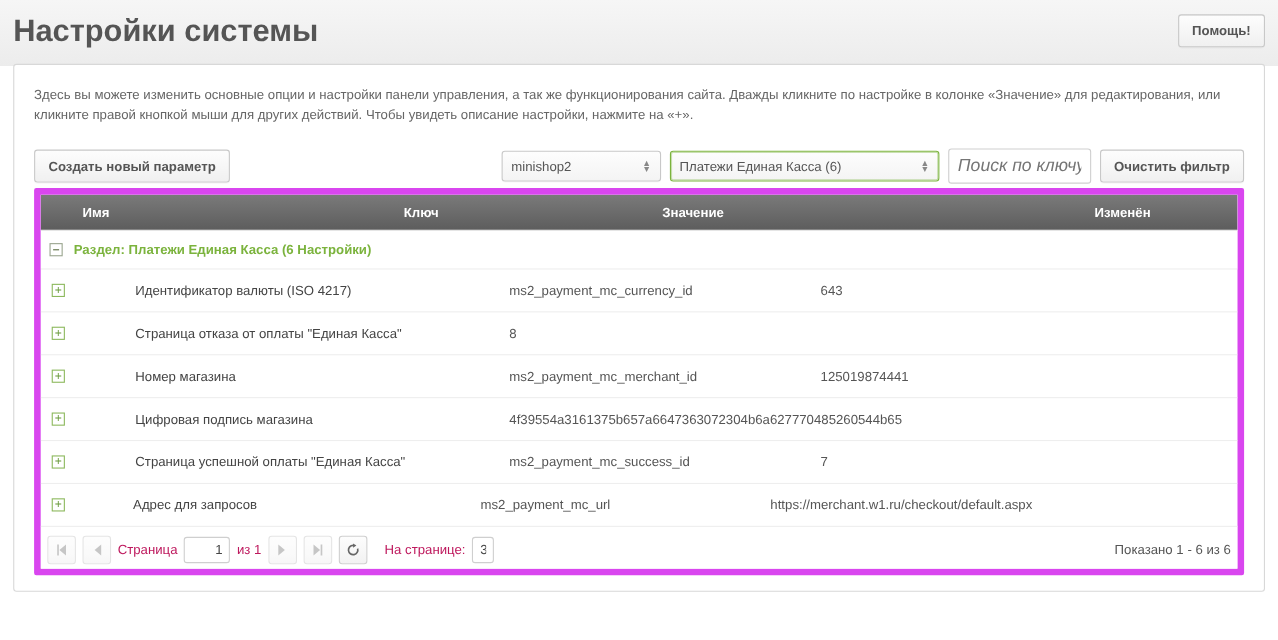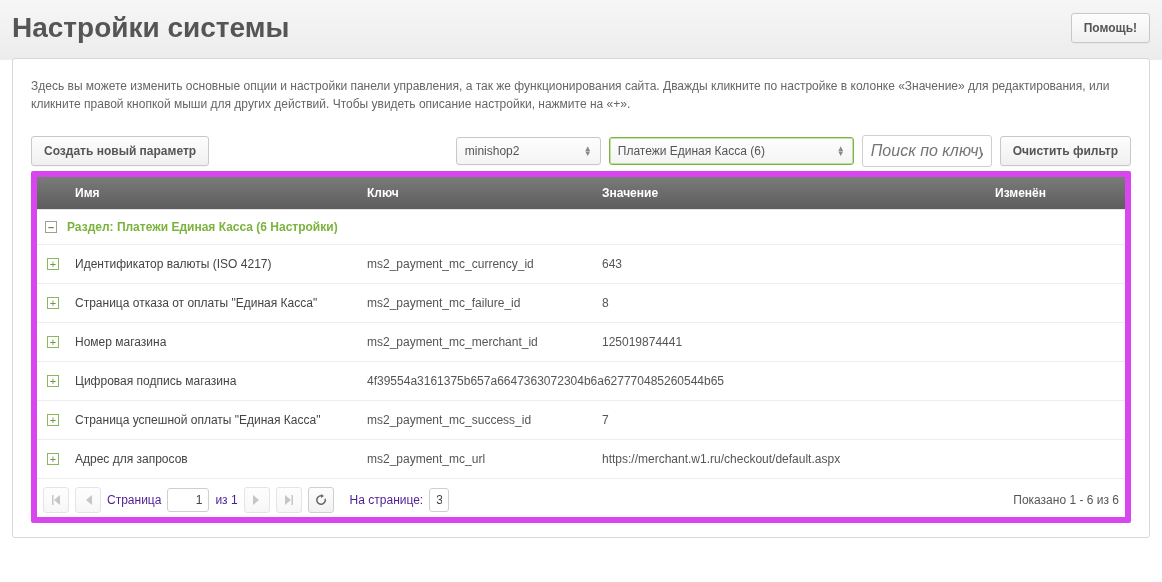--- a/index.html
+++ b/index.html
@@ -115,20 +115,21 @@
   .expander.minus::before { content:"–"; }
   .expander.plus  { border-color:#8cb85c; color:#6a9a3c; }
   .expander.plus::before  { content:"+"; }
 
   .data-row {
     display:flex;
     align-items:center;
     padding:12px 8px;
     border-top:1px solid #eee;
     color:#444;
+    gap:48px;
   }
   .data-row .col-exp { display:flex; align-items:center; }
   .data-row > div { padding:0 2px; }
   .data-row .col-name { display:flex; align-items:center; gap:8px; }
   .data-row .col-key, .data-row .col-val { color:#555; }
 
   .paging {
     display:flex;
     align-items:center;
     gap:6px;
@@ -145,21 +146,21 @@
     color:#888;
     cursor:pointer;
   }
   .pg-btn.disabled { opacity:0.55; cursor:default; }
   .pg-input {
     width:42px; height:24px;
     border:1px solid #cfcfcf; border-radius:3px;
     text-align:right; padding:0 6px;
     font-size:12px; color:#444;
   }
-  .paging .label { color:#4c1d95; }
+  .paging .label { color:#be185d; }
   .paging .right { margin-left:auto; color:#555; }
   svg { display:block; }
 </style>
 </head>
 <body>
 
 <div class="page">
   <div class="header-row">
     <h1>Настройки системы</h1>
     <button class="btn">Помощь!</button>
@@ -218,21 +219,20 @@
         <div class="col-val">643</div>
         <div class="col-mod"></div>
       </div>
       <div class="data-row">
         <div class="col-exp">
             <span class="expander plus"></span>
           </div>
         <div class="col-name">
             <span>Страница отказа от оплаты "Единая Касса"</span>
           </div>
-        <div class="col-key">ms2_payment_mc_failure_id</div>
         <div class="col-val">8</div>
         <div class="col-mod"></div>
       </div>
       <div class="data-row">
         <div class="col-exp">
             <span class="expander plus"></span>
           </div>
         <div class="col-name">
             <span>Номер магазина</span>
           </div>

